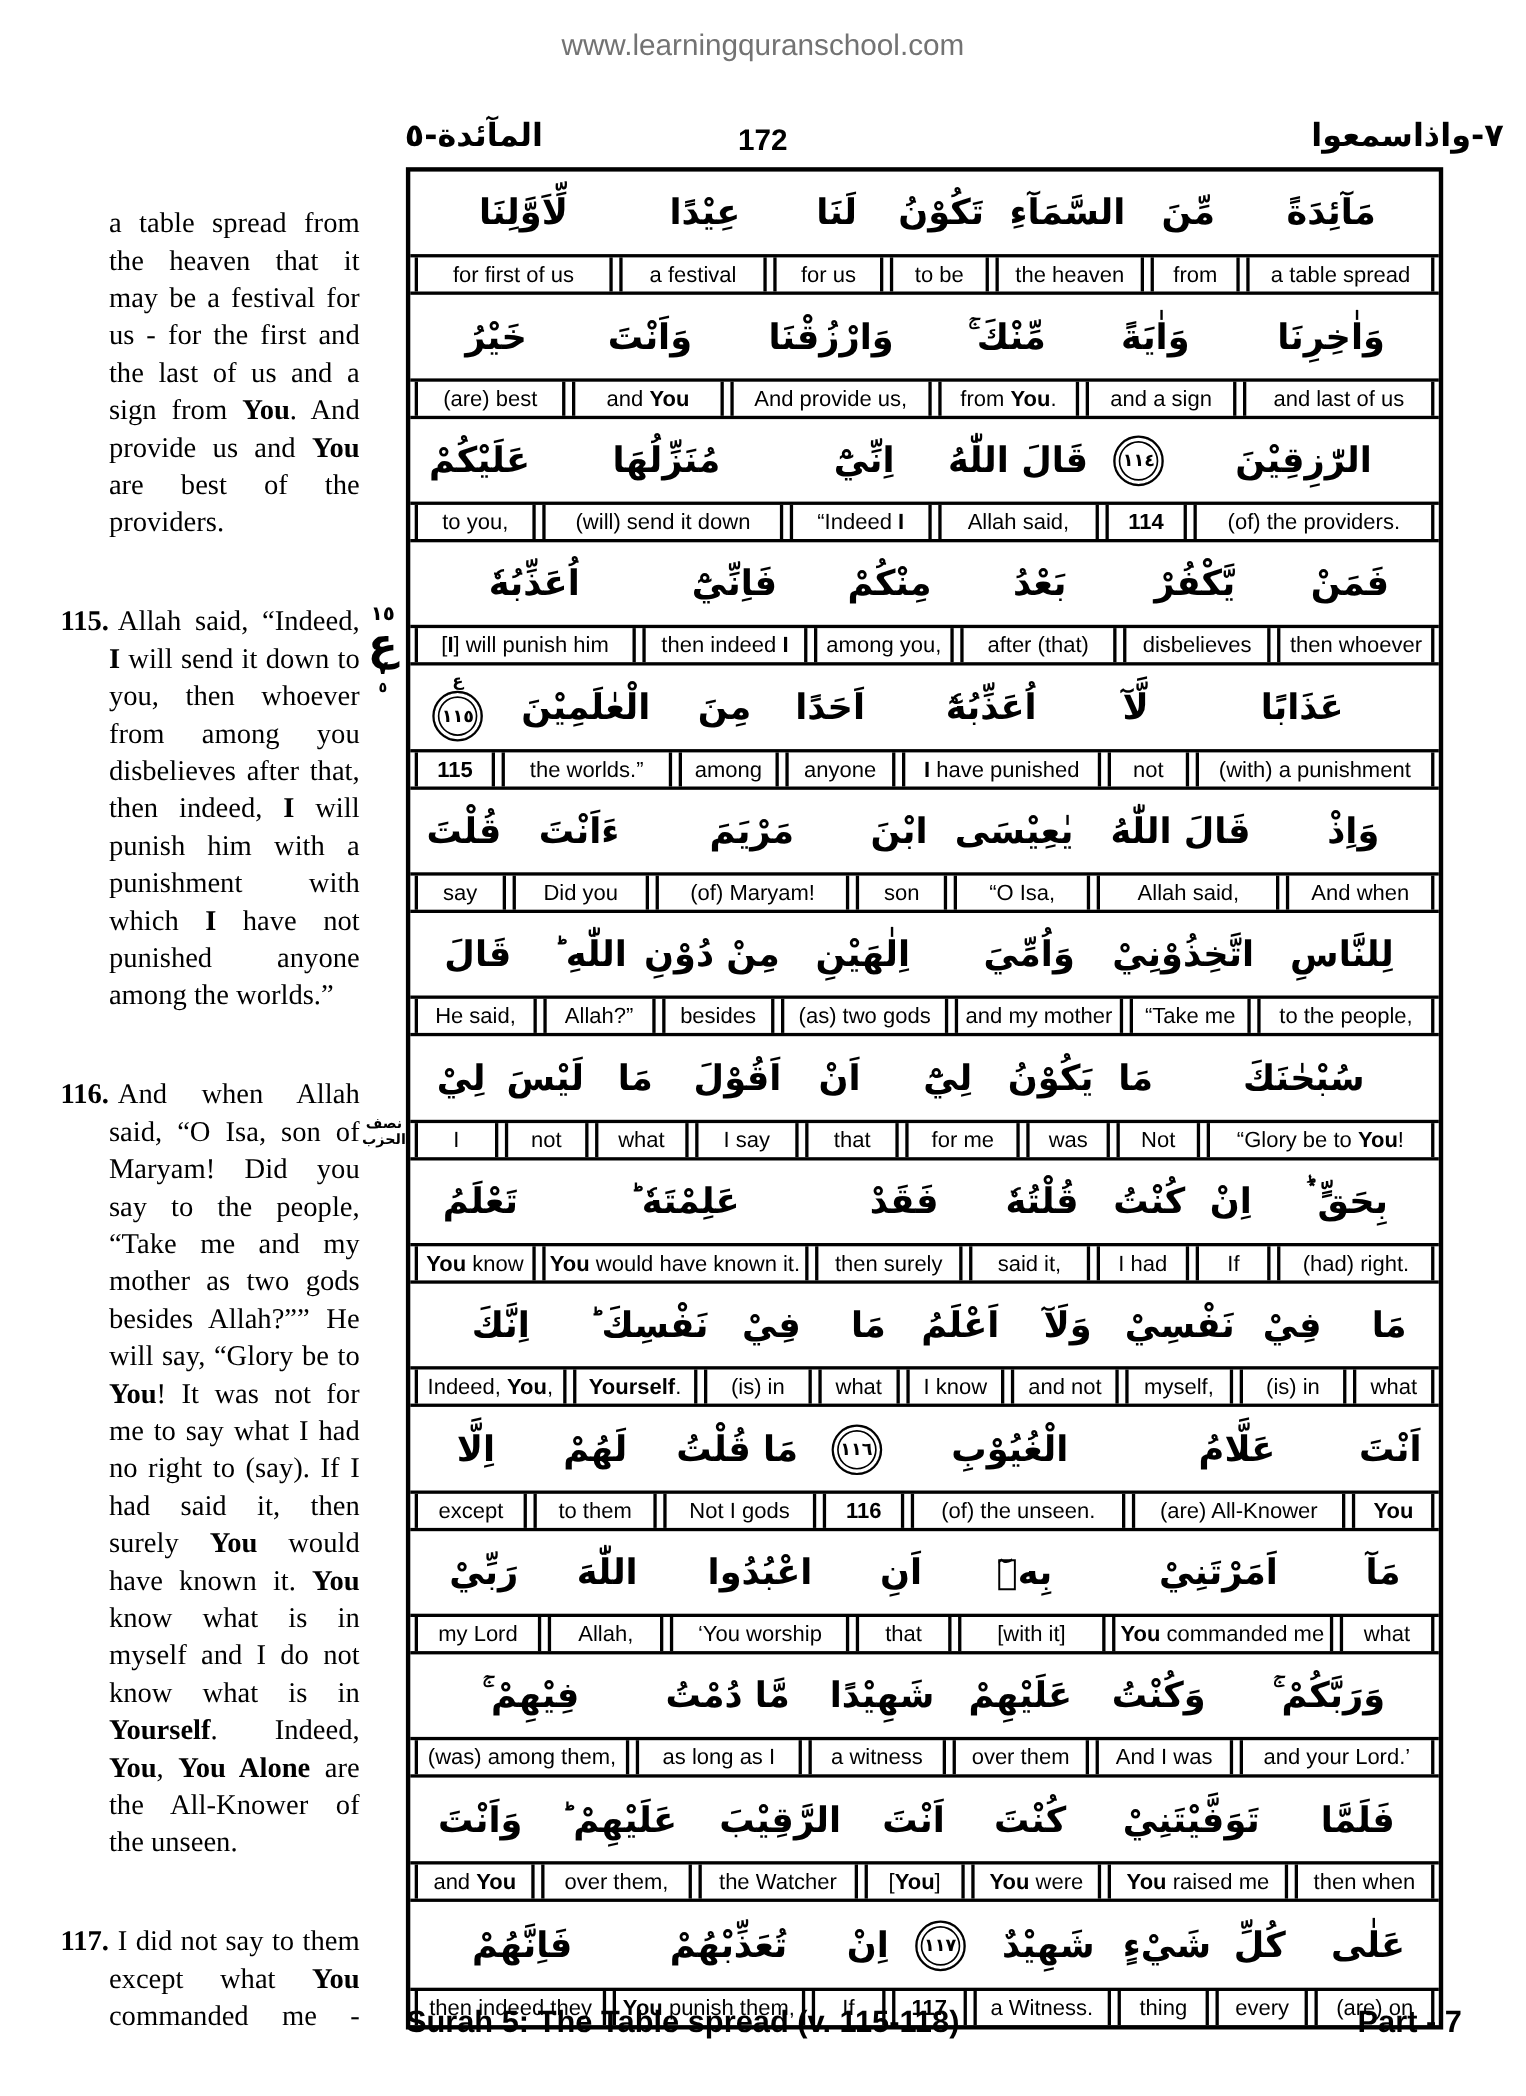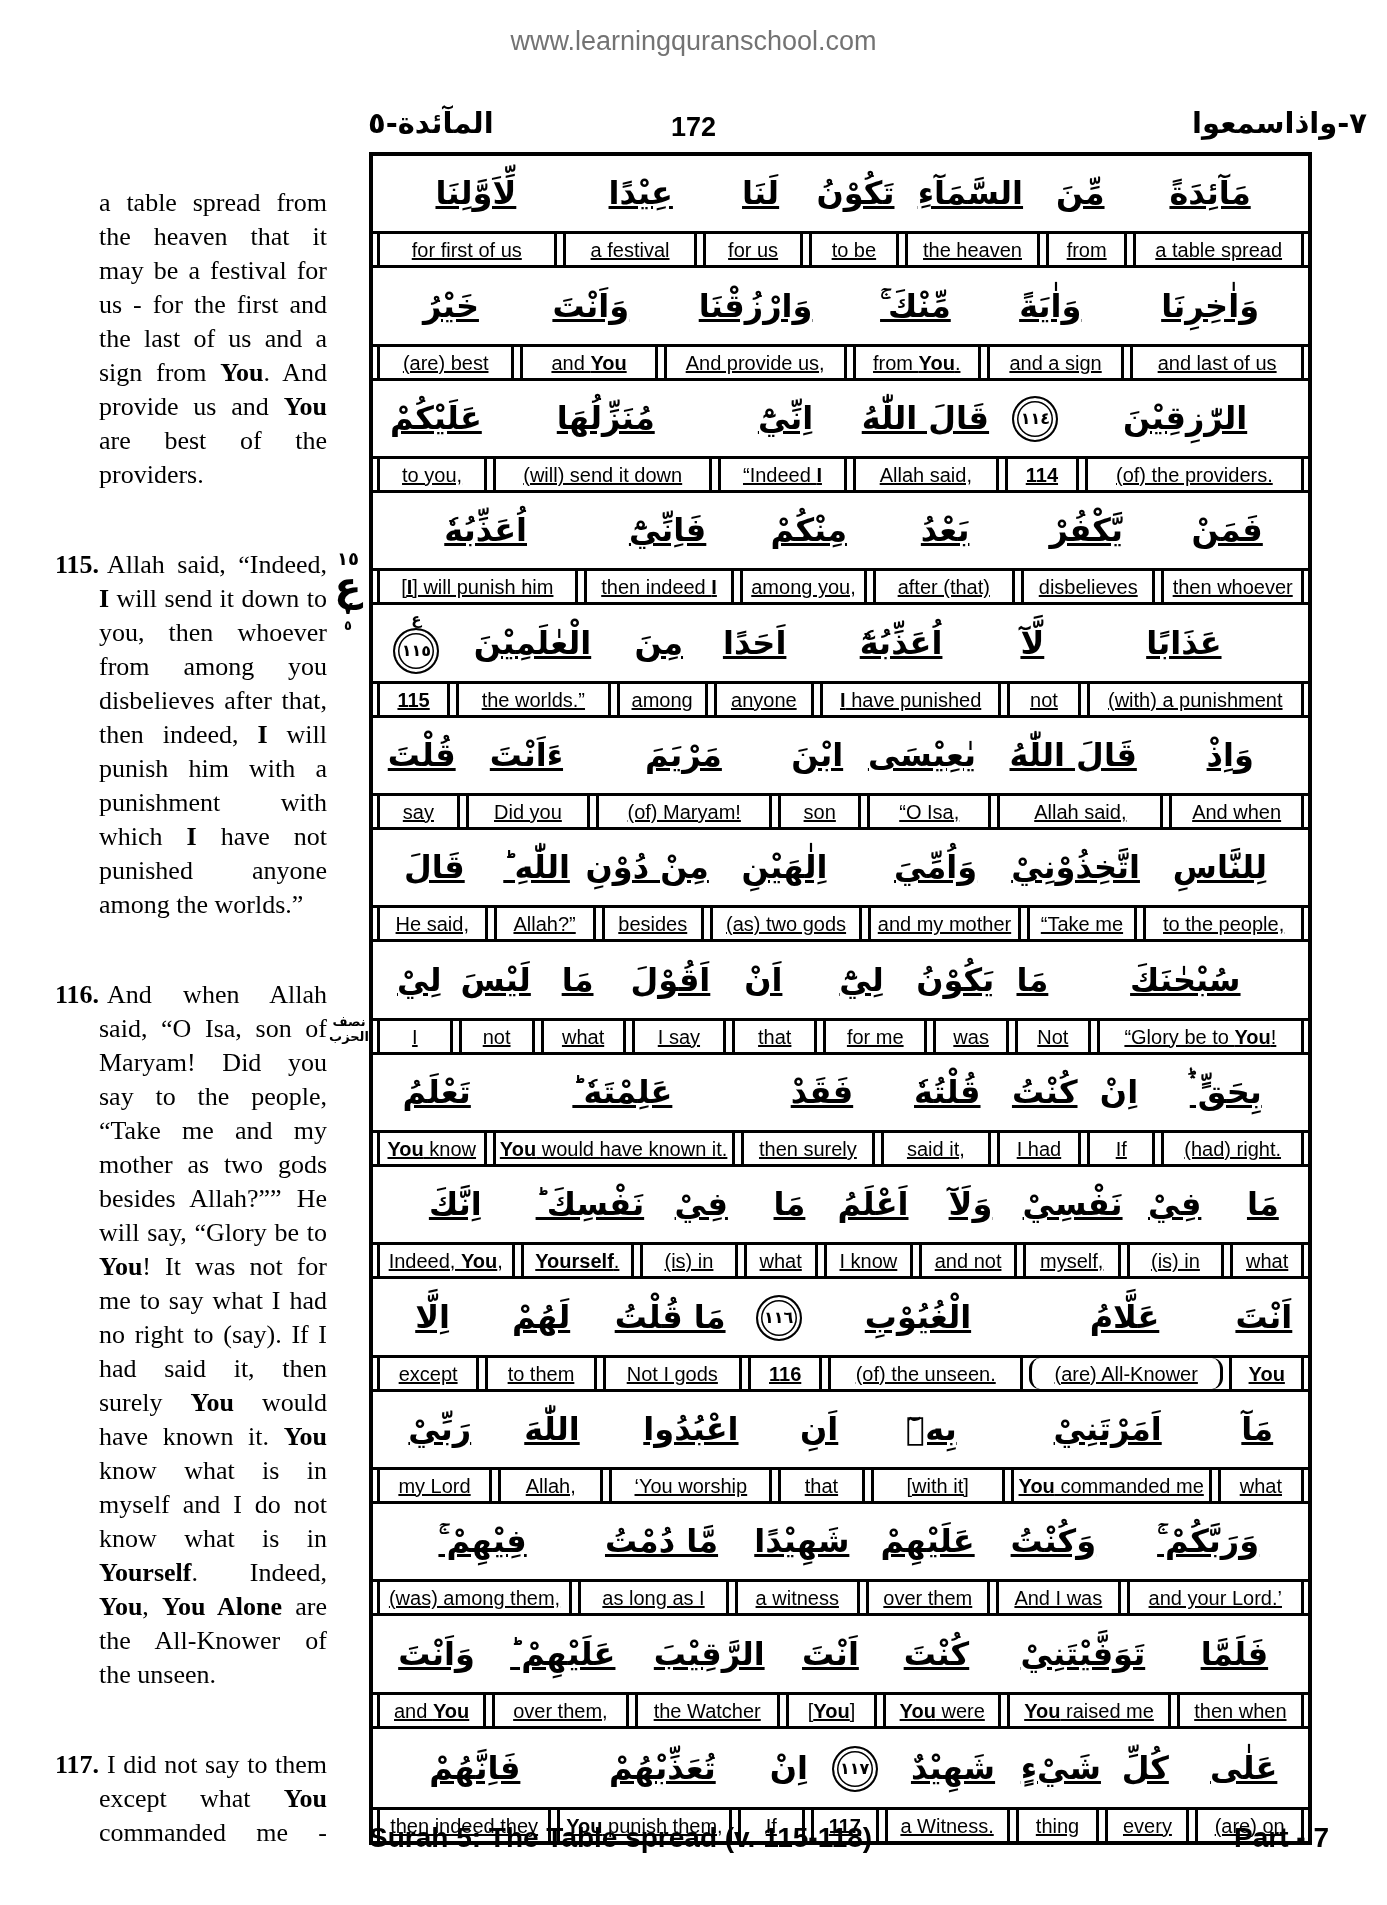--- a/index.html
+++ b/index.html
@@ -23,21 +23,21 @@
   .para b{font-weight:bold;}
   .margincol{width:42px;position:relative;}
   .ruku{position:absolute;top:398px;left:0;width:42px;display:flex;flex-direction:column;
         align-items:center;font-family:"DejaVu Sans",sans-serif;font-weight:bold;line-height:1;}
   .ruku .n1{font-size:18px;}
   .ruku .ain{font-size:40px;margin:-2px 0 -6px 0;}
   .ruku .n2{font-size:17px;}
   .ruku .n3{font-size:13px;margin-top:2px;}
   .hizb{position:absolute;top:862px;left:2px;width:40px;text-align:center;direction:rtl;
         font-family:"DejaVu Sans",sans-serif;font-weight:bold;font-size:13px;line-height:15px;}
-  .qtable{flex:1;border:4px solid #000;display:flex;flex-direction:column;text-decoration:underline;}
+  .qtable{flex:1;border:4px solid #000;display:flex;flex-direction:column;}
   .pair{display:flex;flex-direction:column;flex:1;}
   .ar-row{display:flex;align-items:center;flex:1;padding:2px 8px;min-height:66px;}
   .ar-cell{text-align:center;direction:rtl;font-family:"DejaVu Sans",sans-serif;
            font-weight:bold;font-size:32px;line-height:1.45;white-space:nowrap;overflow:visible;}
   .en-row{display:flex;border-top:3px solid #000;border-bottom:3px solid #000;padding:0 1px;}
   .pair:last-child .en-row{border-bottom:none;}
   .en-cell{margin:0 3px;border-left:3px solid #000;border-right:3px solid #000;
            text-align:center;font-family:"Liberation Sans",sans-serif;font-size:20px;
            padding:5px 2px 4px 2px;line-height:22px;overflow:hidden;white-space:nowrap;}
   .en-cell b{font-weight:bold;}
@@ -304,21 +304,21 @@
             <div class="ar-cell" style="flex: 20 1 0%;">الْغُيُوْبِ</div>
             <div class="ar-cell" style="flex: 20 1 0%;">عَلَّامُ</div>
             <div class="ar-cell" style="flex: 7 1 0%;">اَنْتَ</div>
           </div>
           <div class="en-row">
             <div class="en-cell" style="flex: 10 1 0%;"><span>except</span></div>
             <div class="en-cell" style="flex: 11 1 0%;"><span>to them</span></div>
             <div class="en-cell" style="flex: 14 1 0%;"><span>Not I gods</span></div>
             <div class="en-cell" style="flex: 7 1 0%;"><b>116</b></div>
             <div class="en-cell" style="flex: 20 1 0%;"><span>(of) the unseen.</span></div>
-            <div class="en-cell" style="flex: 20 1 0%; border-radius: 11px;"><span>(are) All-Knower</span></div>
+            <div class="en-cell" style="flex: 20 1 0%;"><span>(are) All-Knower</span></div>
             <div class="en-cell" style="flex: 7 1 0%;"><b>You</b></div>
           </div>
         </div>
         <div class="pair">
           <div class="ar-row">
             <div class="ar-cell" style="flex: 11 1 0%;">رَبِّيْ</div>
             <div class="ar-cell" style="flex: 10 1 0%;">اللّٰهَ</div>
             <div class="ar-cell" style="flex: 16 1 0%;">اعْبُدُوا</div>
             <div class="ar-cell" style="flex: 8 1 0%;">اَنِ</div>
             <div class="ar-cell" style="flex: 13 1 0%;">بِهٖٓ</div>

